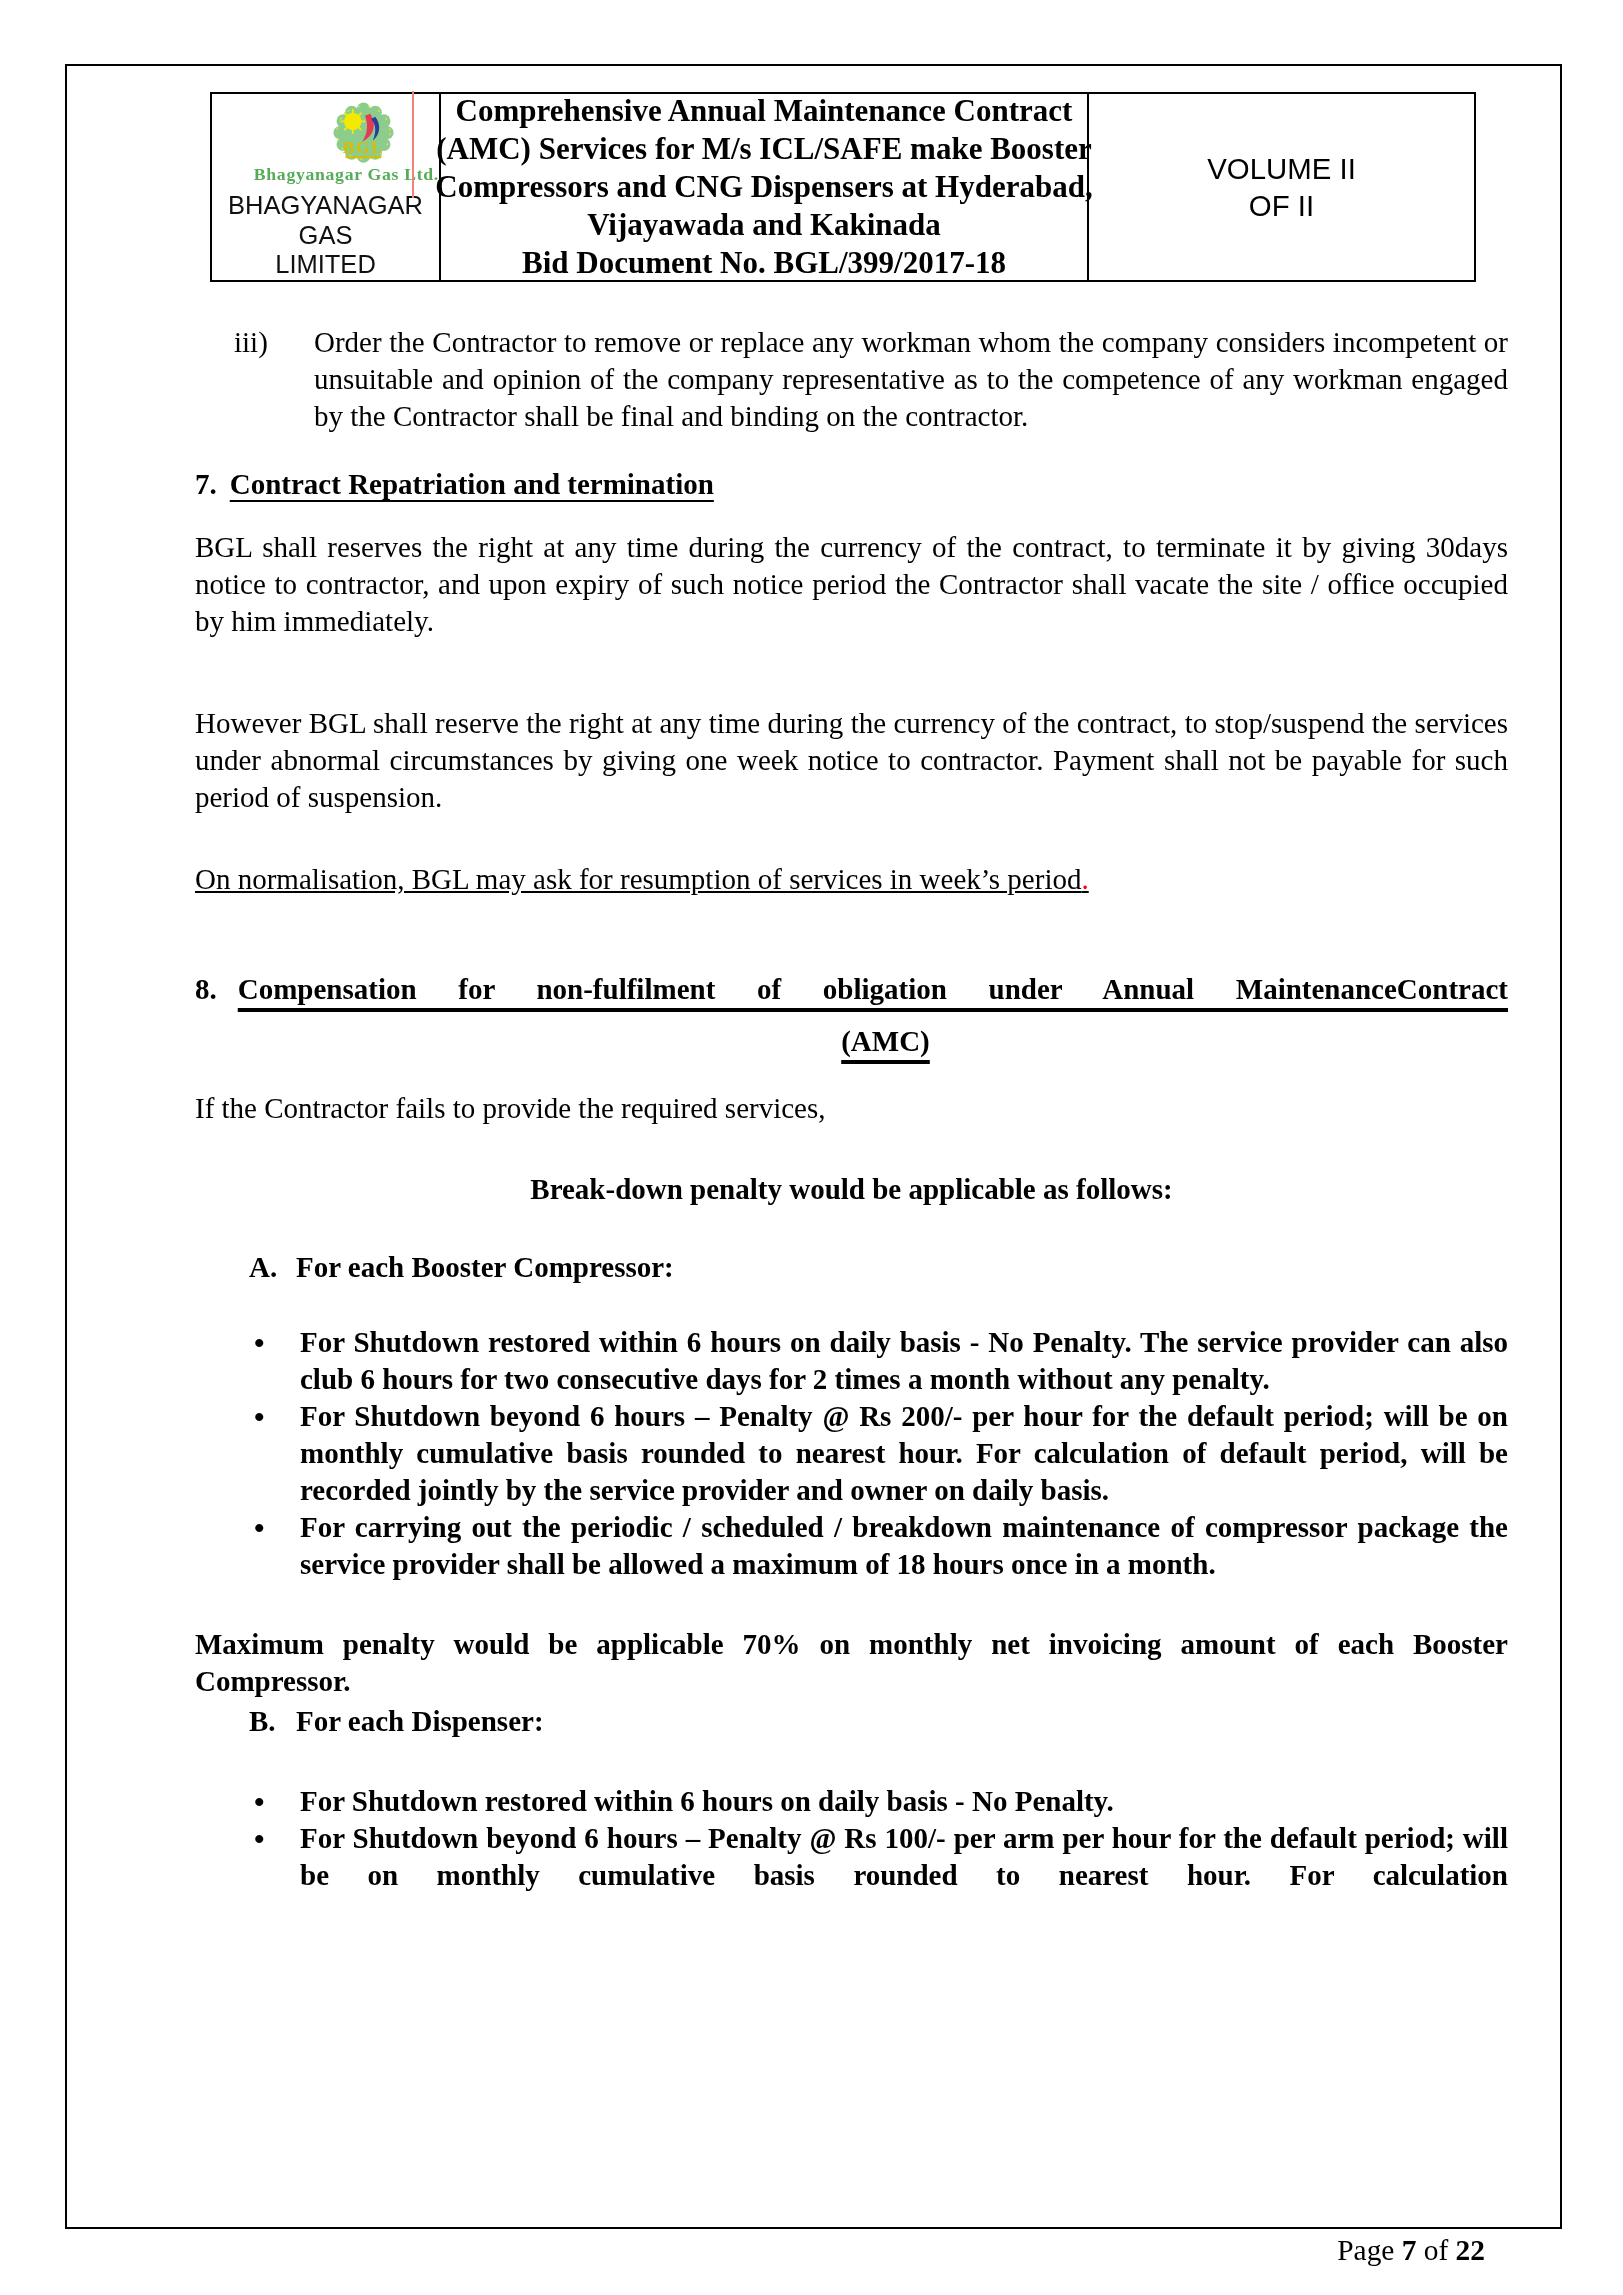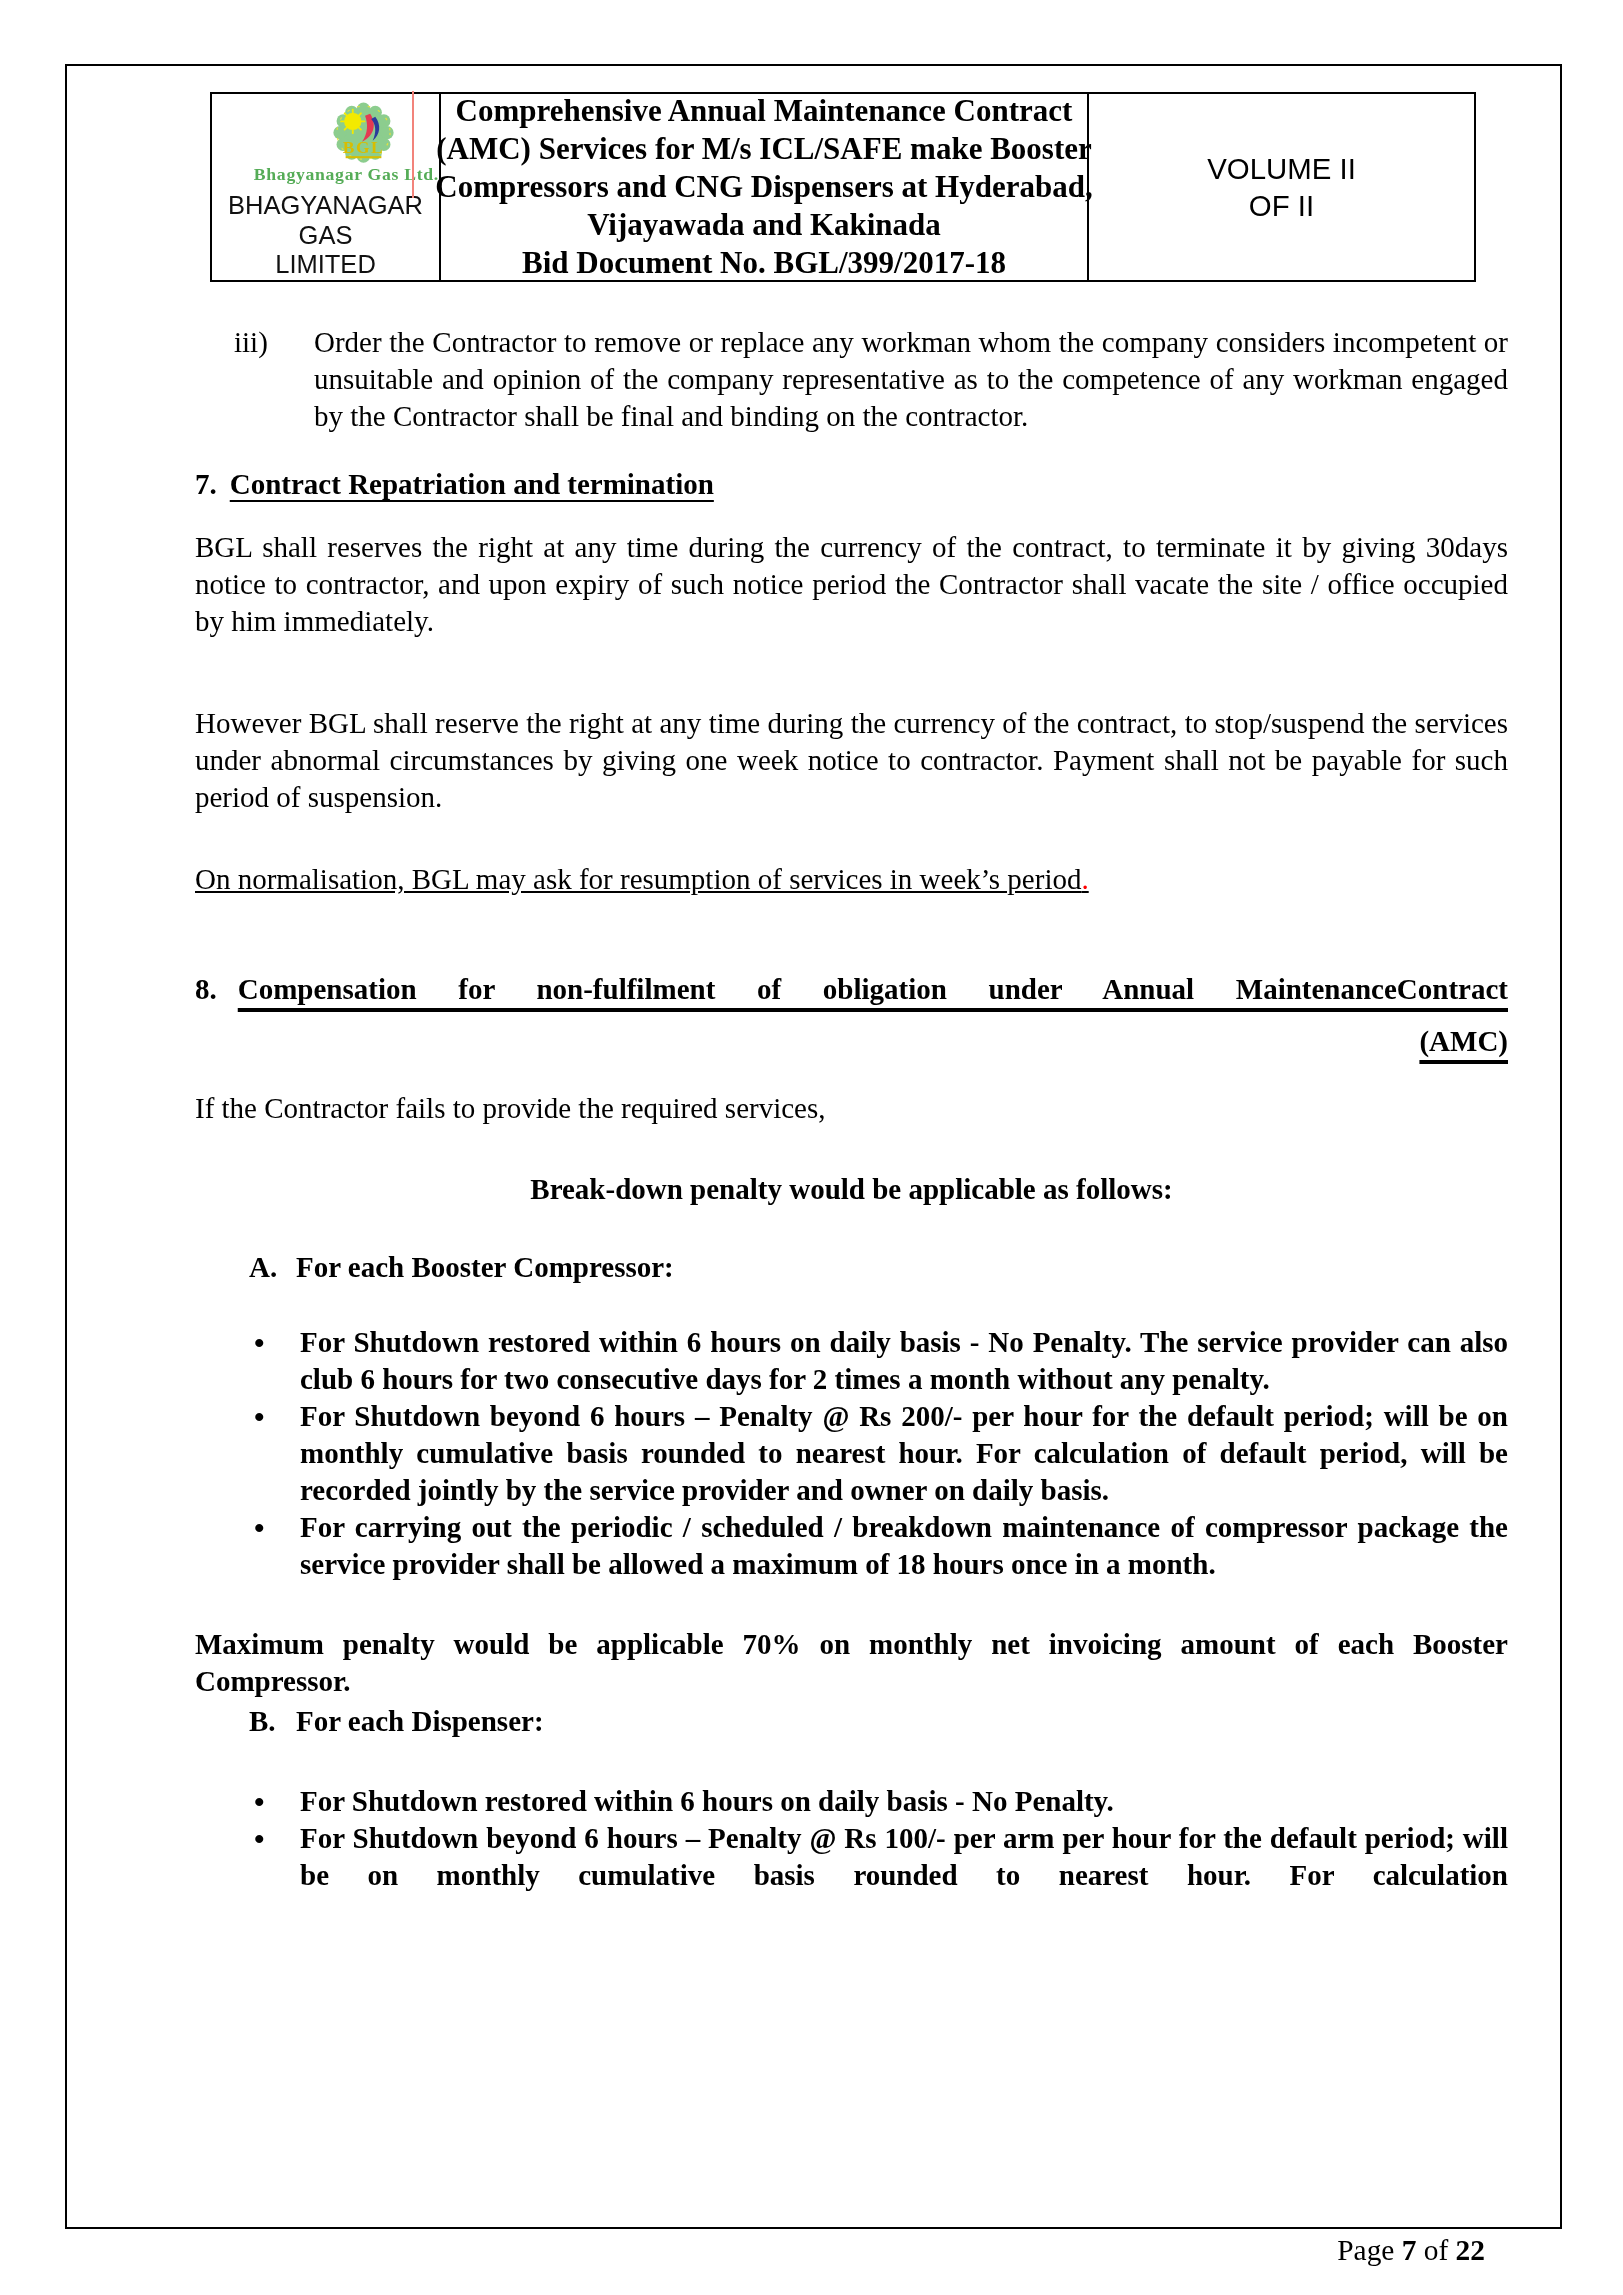--- a/index.html
+++ b/index.html
@@ -63,21 +63,21 @@
   .h7 .h7num { margin-right:13px; }
   .h7 u, .u-mid { text-decoration:underline; text-decoration-thickness:2px; text-underline-offset:5.9px; }
   .p1 { margin-top:26px; }
   .p2 { margin-top:65px; }
   .p3 { margin-top:45px; text-align:left;text-decoration:underline; }
   .red-char { color:#ff0000; }
   .h8 { margin-top:73px; font-weight:bold; }
   .h8-l1 { text-align:justify; text-align-last:justify; }
   .h8 .h8num { margin-right:21px; }
   .u-heavy { text-decoration:underline; text-decoration-thickness:3.9px; text-underline-offset:8.5px; }
-  .h8-l2 { margin-top:15px; margin-left:68px; text-align:right; }
+  .h8-l2 { margin-top:15px; margin-left:68px; text-align:center; }
   .p4 { margin-top:30px; text-align:left; }
   .p5 { margin-top:44px; font-weight:bold; text-align:center; }
   .sec { font-weight:bold; margin-left:54px; }
   .sec .sec-label { width:47px; flex:0 0 auto; }
   .secA { margin-top:41px; }
   .secB { margin-top:3.3px; }
   .blist { margin-top:38px; }
   .blistB { margin-top:43px; }
   .bullet-item { display:flex; margin-left:59px; font-weight:bold; }
   .bullet-marker { width:46px; flex:0 0 auto; font-size:30px; }

